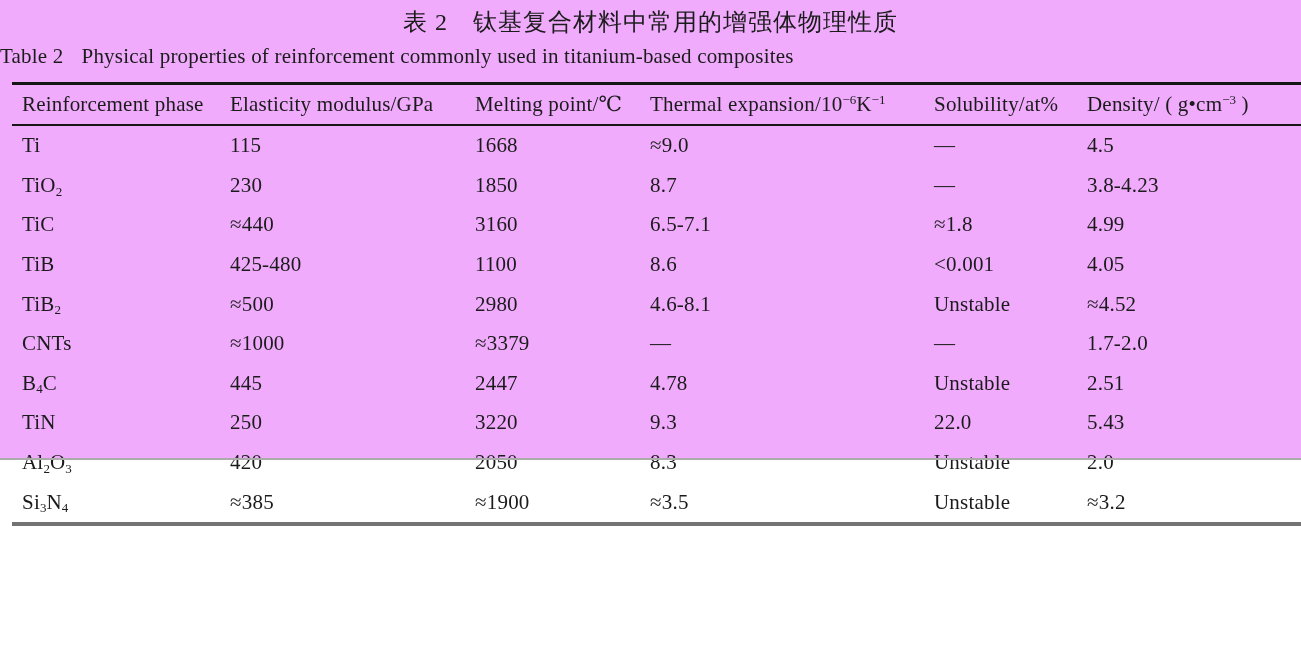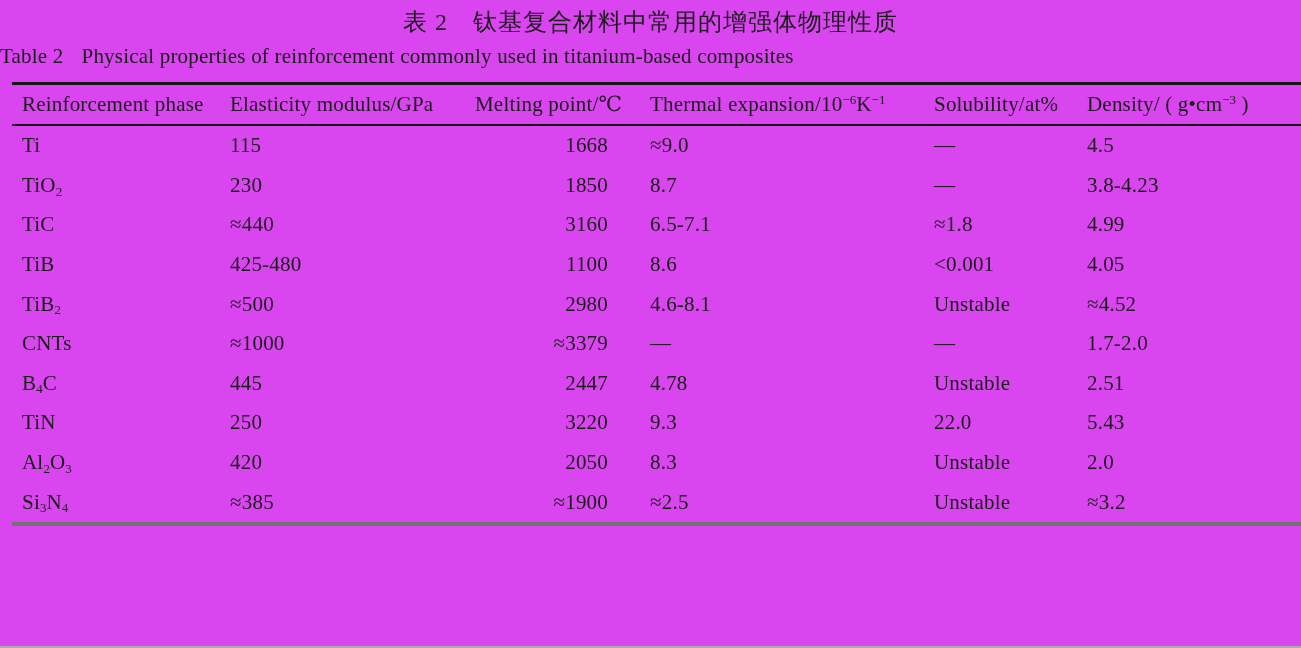--- a/index.html
+++ b/index.html
@@ -1,21 +1,21 @@
 <!DOCTYPE html>
 <html><head>
 <meta charset="utf-8">
 <style>
   html,body{margin:0;padding:0;background:#ffffff;}
   body{
     width:1301px;height:648px;overflow:hidden;
     font-family:"Liberation Serif","DejaVu Serif",serif;
     color:#1b1b1b;
   }
-  .page{position:relative;width:1301px;height:648px;background:#d946ef;}
+  .page{position:relative;width:1301px;height:460px;background:#f0abfc;}
 
   .caption-cn{
     position:absolute;top:6px;left:0;width:100%;
     text-align:center;font-size:24px;letter-spacing:1px;white-space:nowrap;
   }
   .caption-en{
     position:absolute;top:44px;left:0;width:100%;
     font-size:21px;letter-spacing:0.2px;white-space:nowrap;
   }
   .caption-en .cap-label{margin-right:18px;}
@@ -31,21 +31,21 @@
   col.c4{width:284px}col.c5{width:153px}col.c6{width:226px}
 
   th,td{
     font-weight:normal;font-size:21px;letter-spacing:0.2px;
     padding:0;text-align:left;vertical-align:middle;white-space:nowrap;
     color:#1b1b1b;
   }
   thead th{height:39px;border-bottom:2px solid #161616;}
   tbody td{height:39.6px;}
   th.c1,td.c1{padding-left:10px;}
-  th.c3,td.c3{text-align:right;padding-right:42px;}
+  th.c3,td.c3{text-align:left;padding-right:42px;}
 
   sub,sup{font-size:13px;letter-spacing:0;}
   sub{vertical-align:baseline;position:relative;top:0.28em;}
   sup{vertical-align:baseline;position:relative;top:-0.55em;}
 
   .ghost-rule{
     position:absolute;left:0;bottom:0;width:100%;height:2px;
     background:#ababab;
   }
 </style>
@@ -149,21 +149,21 @@
           <td class="c2">420</td>
           <td class="c3">2050</td>
           <td class="c4">8.3</td>
           <td class="c5">Unstable</td>
           <td class="c6">2.0</td>
         </tr>
         <tr>
           <td class="c1">Si<sub>3</sub>N<sub>4</sub></td>
           <td class="c2">≈385</td>
           <td class="c3">≈1900</td>
-          <td class="c4">≈2.5</td>
+          <td class="c4">≈3.5</td>
           <td class="c5">Unstable</td>
           <td class="c6">≈3.2</td>
         </tr>
       </tbody>
   </table>
 
   <div class="ghost-rule"></div>
 </div>
 
 </body></html>

